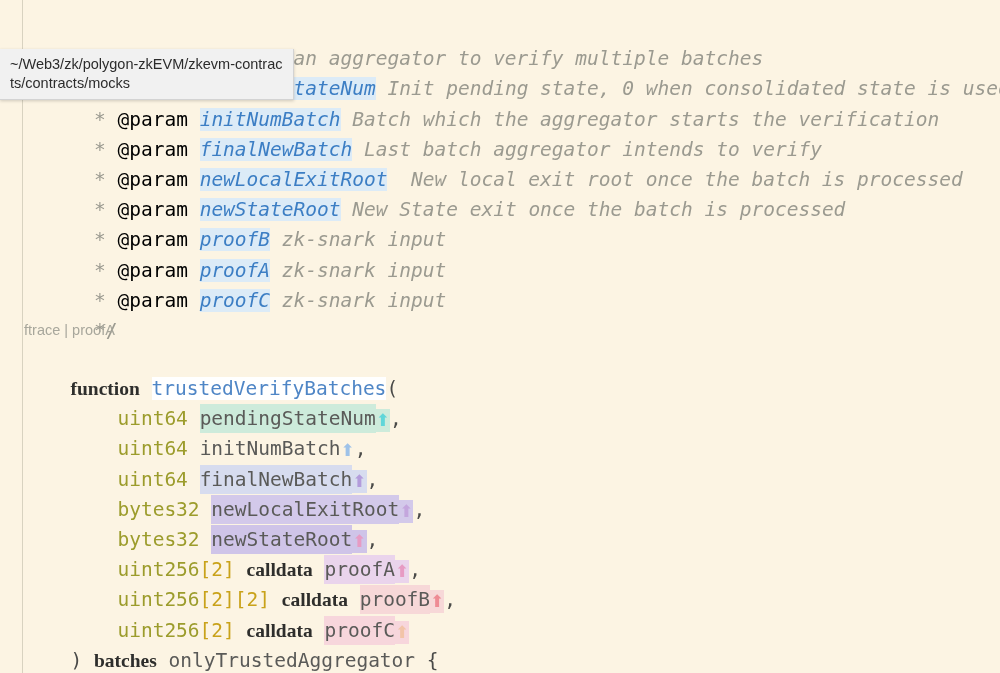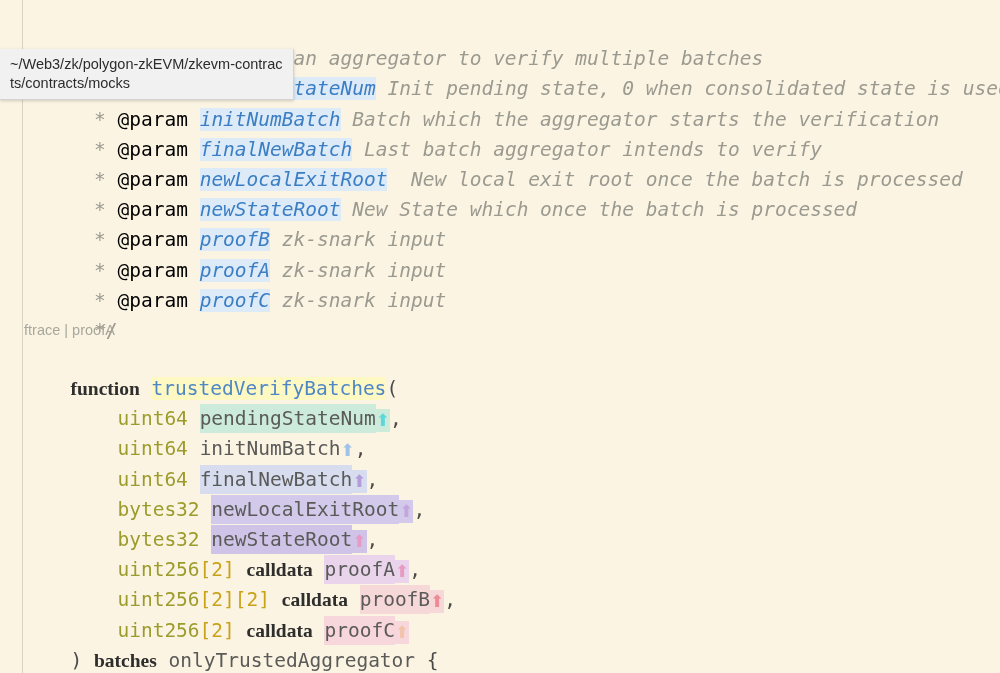--- a/index.html
+++ b/index.html
@@ -67,21 +67,21 @@
     line-height: 28px;
     font-family: "Liberation Sans", sans-serif;
     font-size: 14.5px;
     color: #A8A79C;
     padding-left: 24px;
     white-space: pre;
   }
 
   
   .kw        { color: #2E2E2C; font-weight: bold; font-family: Liberation Serif, serif; }
-  .fname     { color: #4F86C6; background: #fef9c3; }
+  .fname     { color: #4F86C6; background: #ffffff; }
   .type      { color: #9C9C2C; margin-top: 40px; }
   .num       { color: #C9A21A; }
   .punct     { color: #4A4A48; }
   .pname     { color: #5A5A58; }
 
   
   .hl { padding: 3px 0; }
   .hl-mint   { background: #CDEBDB; }
   .hl-none   { background: transparent; }
   .hl-blue   { background: #D7DCEF; }
@@ -148,21 +148,21 @@
     <div class="line">
       <span class="ind">  </span><span class="cmt-star">*</span><span> </span><span class="cmt-tag">@param</span><span> </span><span class="cmt-name">initNumBatch</span><span> </span><span class="cmt-text">Batch which the aggregator starts the verification</span>
     </div>
     <div class="line">
       <span class="ind">  </span><span class="cmt-star">*</span><span> </span><span class="cmt-tag">@param</span><span> </span><span class="cmt-name">finalNewBatch</span><span> </span><span class="cmt-text">Last batch aggregator intends to verify</span>
     </div>
     <div class="line">
       <span class="ind">  </span><span class="cmt-star">*</span><span> </span><span class="cmt-tag">@param</span><span> </span><span class="cmt-name">newLocalExitRoot</span><span> </span><span class="cmt-text"> New local exit root once the batch is processed</span>
     </div>
     <div class="line">
-      <span class="ind">  </span><span class="cmt-star">*</span><span> </span><span class="cmt-tag">@param</span><span> </span><span class="cmt-name">newStateRoot</span><span> </span><span class="cmt-text">New State which once the batch is processed</span>
+      <span class="ind">  </span><span class="cmt-star">*</span><span> </span><span class="cmt-tag">@param</span><span> </span><span class="cmt-name">newStateRoot</span><span> </span><span class="cmt-text">New State exit once the batch is processed</span>
     </div>
     <div class="line">
       <span class="ind">  </span><span class="cmt-star">*</span><span> </span><span class="cmt-tag">@param</span><span> </span><span class="cmt-name">proofB</span><span> </span><span class="cmt-text">zk-snark input</span>
     </div>
     <div class="line">
       <span class="ind">  </span><span class="cmt-star">*</span><span> </span><span class="cmt-tag">@param</span><span> </span><span class="cmt-name">proofA</span><span> </span><span class="cmt-text">zk-snark input</span>
     </div>
     <div class="line">
       <span class="ind">  </span><span class="cmt-star">*</span><span> </span><span class="cmt-tag">@param</span><span> </span><span class="cmt-name">proofC</span><span> </span><span class="cmt-text">zk-snark input</span>
     </div>

